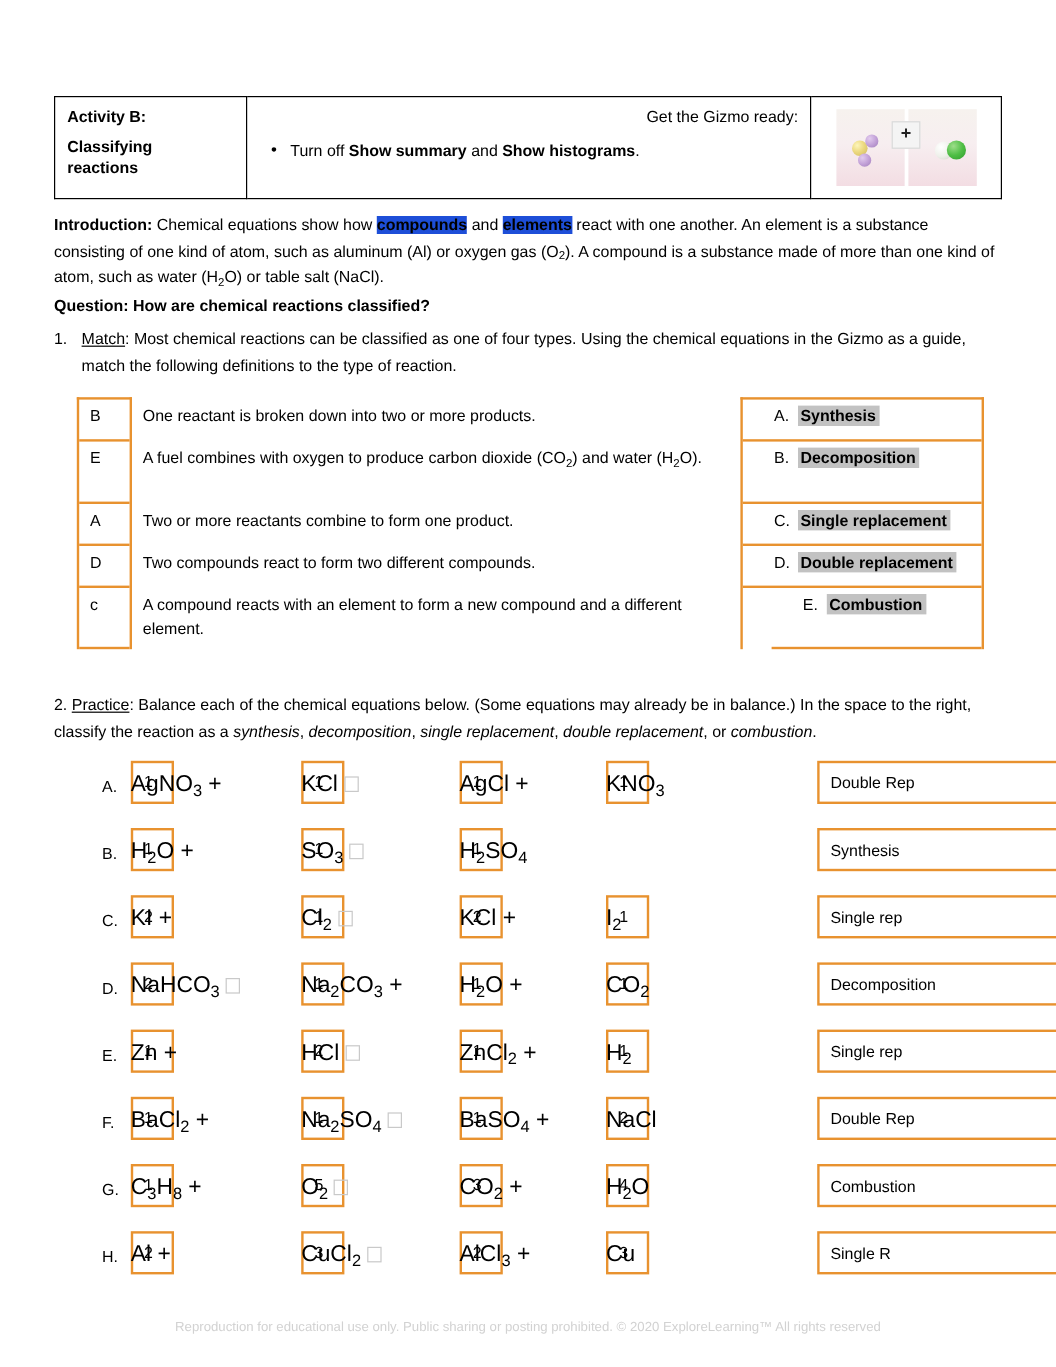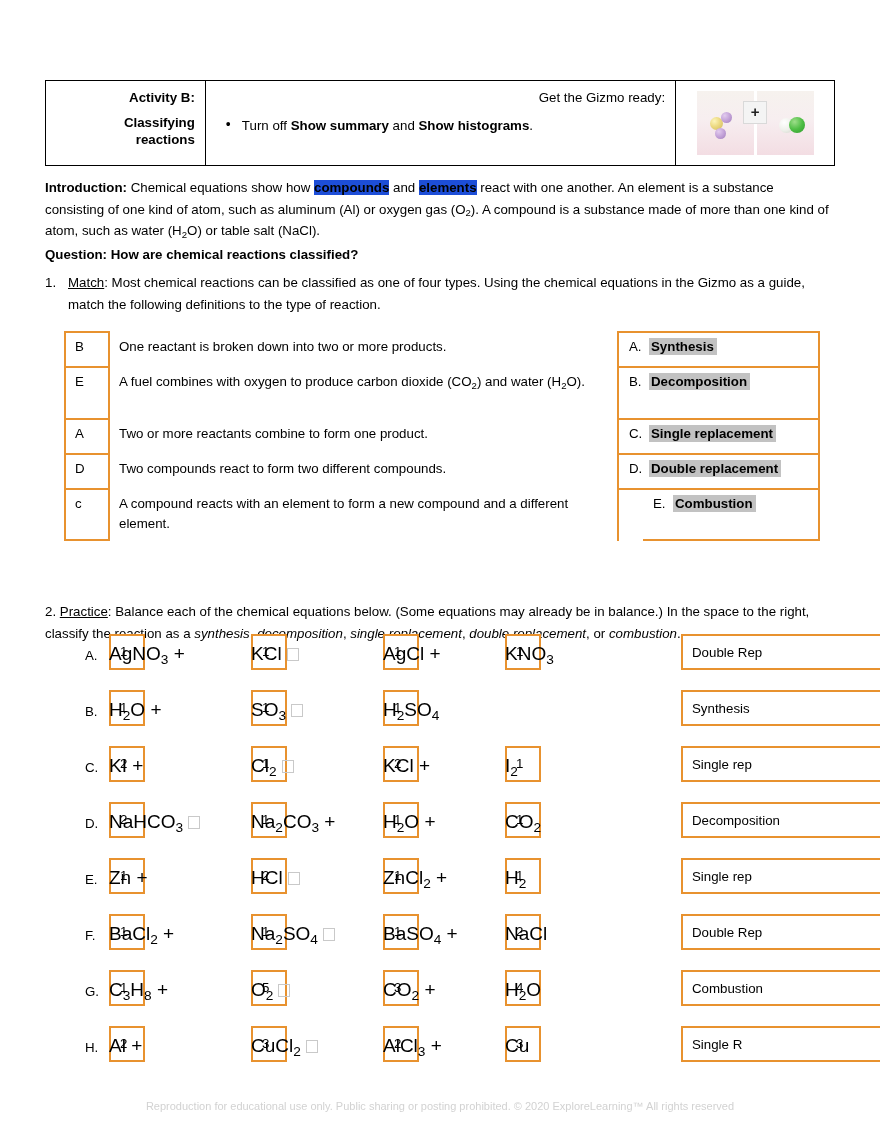--- a/index.html
+++ b/index.html
@@ -38,21 +38,20 @@
     vertical-align: top;
     padding: 8px 10px 10px 10px;
   }
   .cell-activity { width: 148px; }
   .cell-ready { width: 496px; }
   .cell-thumb { width: 140px; padding: 5px 4px 4px 4px; text-align: center; }
   .activity-line {
     font-weight: bold;
     font-size: 13.3px;
     line-height: 17px;
-    text-align: right;
   }
   .activity-gap { height: 8px; }
   .ready-title {
     font-size: 13.3px;
     line-height: 17px;
     text-align: right;
   }
   .ready-title .nounder { text-decoration: none; }
   .bullet-row {
     margin-top: 11px;
@@ -154,21 +153,21 @@
   }
   .num-item {
     position: relative;
     padding-left: 23px;
   }
   .num-item .num {
     position: absolute;
     left: 0;
     top: 0;
   }
-  .p-practice { top: 577px; margin-top: 24px; }
+  .p-practice { top: 577px; }
 
   
   .match-left {
     position: absolute;
     left: 64px;
     top: 331px;
     width: 46px;
     border: 2px solid #e8922f;
     border-bottom: none;
     box-sizing: border-box;
@@ -206,21 +205,21 @@
     top: 331px;
     width: 203px;
     border: 2px solid #e8922f;
     border-bottom: none;
     box-sizing: border-box;
   }
   .type-row {
     border-bottom: 2px solid #e8922f;
     box-sizing: border-box;
     font-size: 13.3px;
-    padding: 6px 0 0 10px;
+    padding: 6px 0 0 26px;
     white-space: nowrap;
   }
   .type-h1 { height: 35px; }
   .type-h2 { height: 52px; }
   .type-h3 { height: 35px; }
   .type-h4 { height: 35px; }
   .type-h5 { height: 51px; margin-left: 24px; }
   .type-letter { display: inline-block; width: 20px; }
   .type-name { font-weight: bold; background: #c2c2c2; padding: 1px 3px 1px 2px; }
 

